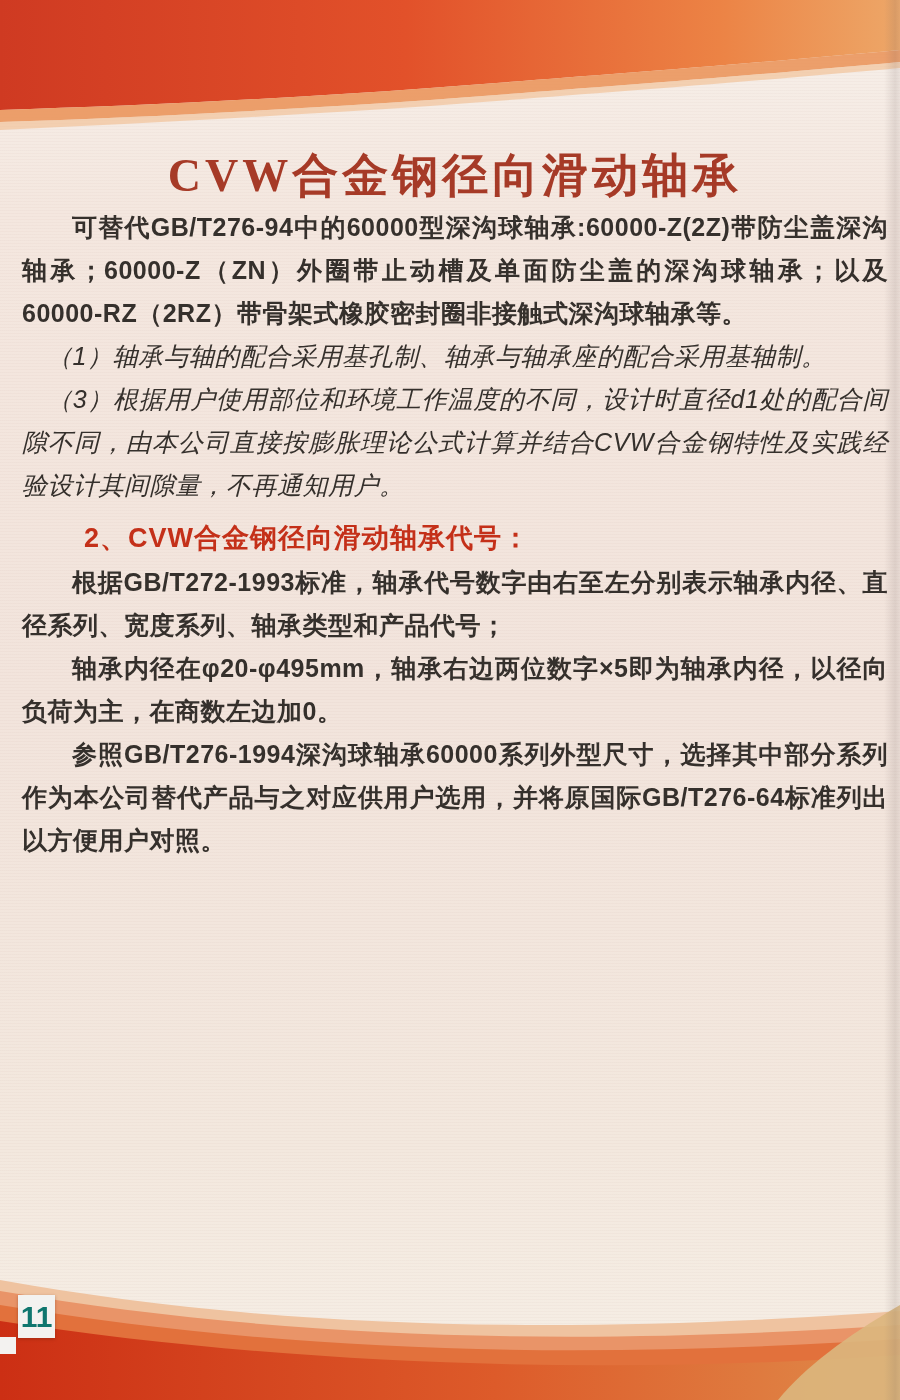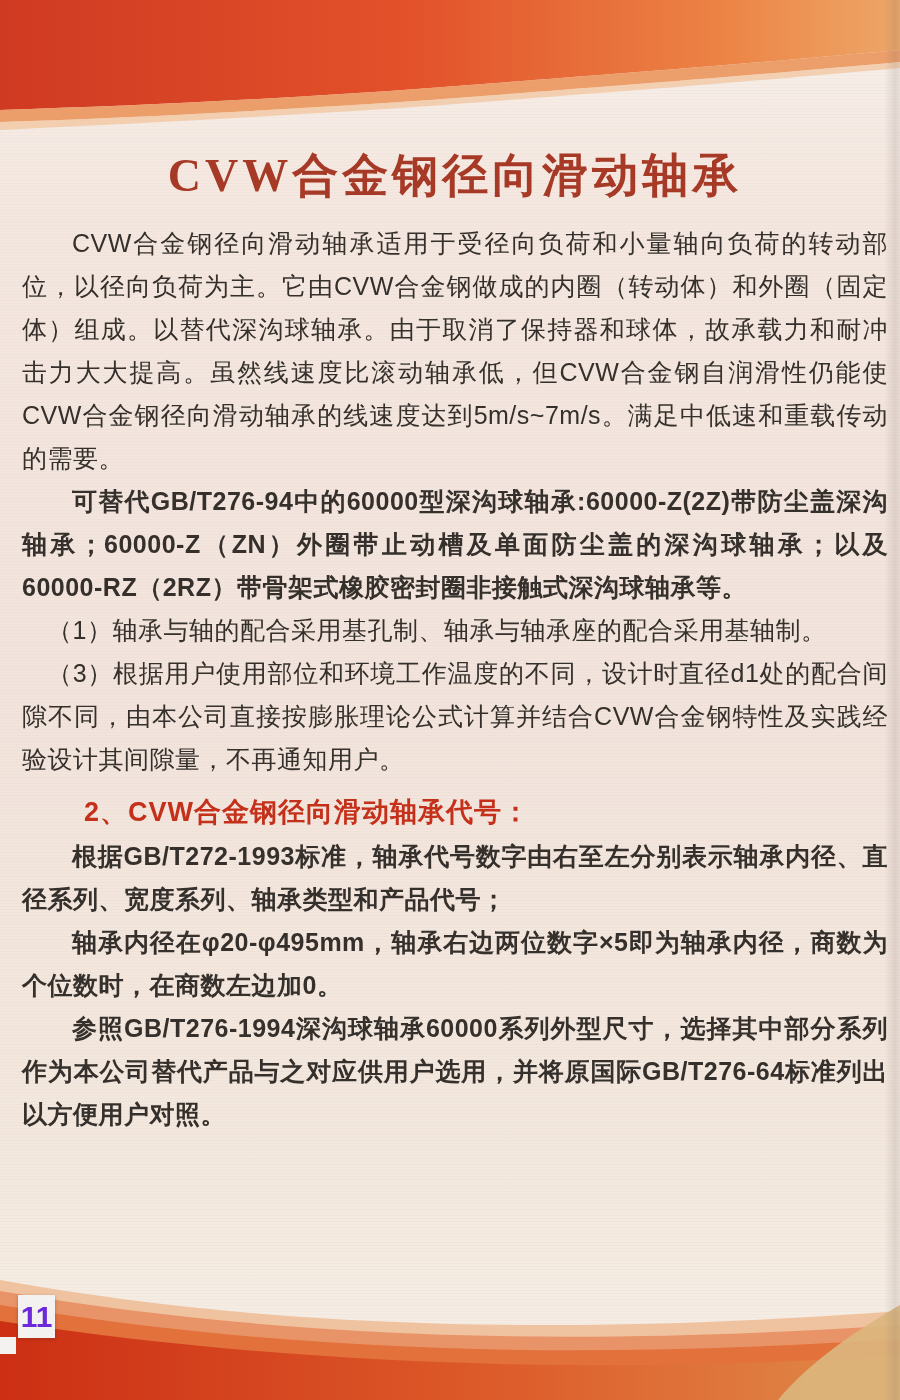--- a/index.html
+++ b/index.html
@@ -40,39 +40,39 @@
     margin: 0;
     font-size: 25px;
     line-height: 43px;
     letter-spacing: 0.5px;
     color: var(--body_text, #35302c);
     text-align: justify;
     font-weight: 500;
   }
   p.intro { margin-top: 16px; text-indent: 2em; }
   p.body-indent { text-indent: 2em; font-weight: bold; }
-  p.item-indent { text-indent: 1em; }
+  p.item-indent { text-indent: 1em; font-style: italic; }
 
   h2.section-heading {
     margin: 14px 0 6px 62px;
     font-size: 27px;
     line-height: 34px;
     letter-spacing: 1px;
     font-weight: bold;
     color: var(--heading_red, #c43019);
   }
 
   .page-number-box {
     position: absolute;
     left: 18px; top: 1295px;
     width: 37px; height: 43px;
     background: var(--page_number_bg, #f3f2f0);
     box-shadow: 0 1px 3px rgba(90,30,15,0.35);
     display: flex; align-items: center; justify-content: center;
-    font-size: 30px; font-weight: bold; color: #6d28d9;
+    font-size: 30px; font-weight: bold; color: #0f766e;
     z-index: 3;
   }
   .page-number-accent {
     position: absolute;
     left: 0; top: 1337px;
     width: 16px; height: 17px;
     background: var(--page_number_bg, #f3f2f0);
     z-index: 3;
   }
 </style>
@@ -107,30 +107,29 @@
     <path d="M0,16 C260,60 540,74 900,50 V125 H0 Z" fill="#e99468"></path>
     <path d="M0,30 C280,76 560,86 900,64 V125 H0 Z" fill="#e2713c"></path>
     <path d="M0,46 C300,92 620,100 900,80 V125 H0 Z" fill="url(#bg1)"></path>
     <path d="M900,30 C845,62 805,92 778,125 H900 Z" fill="#dcb77e" opacity="0.9"></path>
   </svg>
 
   <div class="content">
 
     <h1 class="title">CVW合金钢径向滑动轴承</h1>
 
-    <p class="para intro">CVW合金钢径向滑动轴承适用于受径向负荷和小量轴向负荷的转动部位，以径向负荷为主。它由CVW合金钢做成的内圈（转动体）和外圈（固定体）组成。以替代深沟球轴承。由于取消了保持器和球体，故承载力和耐冲击力大大提高。虽然线速度比滚动轴承低，但CVW合金钢自润滑性仍能使CVW合金钢径向滑动轴承的线速度达到5m/s~7m/s。满足中低速和重载传动的需要。</p>
 
     <p class="para body-indent">可替代GB/T276-94中的60000型深沟球轴承:60000-Z(2Z)带防尘盖深沟轴承；60000-Z（ZN）外圈带止动槽及单面防尘盖的深沟球轴承；以及60000-RZ（2RZ）带骨架式橡胶密封圈非接触式深沟球轴承等。</p>
 
     <p class="para item-indent">（1）轴承与轴的配合采用基孔制、轴承与轴承座的配合采用基轴制。</p>
     <p class="para item-indent">（3）根据用户使用部位和环境工作温度的不同，设计时直径d1处的配合间隙不同，由本公司直接按膨胀理论公式计算并结合CVW合金钢特性及实践经验设计其间隙量，不再通知用户。</p>
 
     <h2 class="section-heading">2、CVW合金钢径向滑动轴承代号：</h2>
     <p class="para body-indent">根据GB/T272-1993标准，轴承代号数字由右至左分别表示轴承内径、直径系列、宽度系列、轴承类型和产品代号；</p>
-    <p class="para body-indent">轴承内径在φ20-φ495mm，轴承右边两位数字×5即为轴承内径，商数为个位数时，在商数左边加0。</p>
+    <p class="para body-indent">轴承内径在φ20-φ495mm，轴承右边两位数字×5即为轴承内径，以径向负荷为主，在商数左边加0。</p>
     <p class="para body-indent">参照GB/T276-1994深沟球轴承60000系列外型尺寸，选择其中部分系列作为本公司替代产品与之对应供用户选用，并将原国际GB/T276-64标准列出以方便用户对照。</p>
 
   </div>
 
   <div class="page-number-box">11</div>
   <div class="page-number-accent"></div>
 
 </div>
 
 </body></html>

